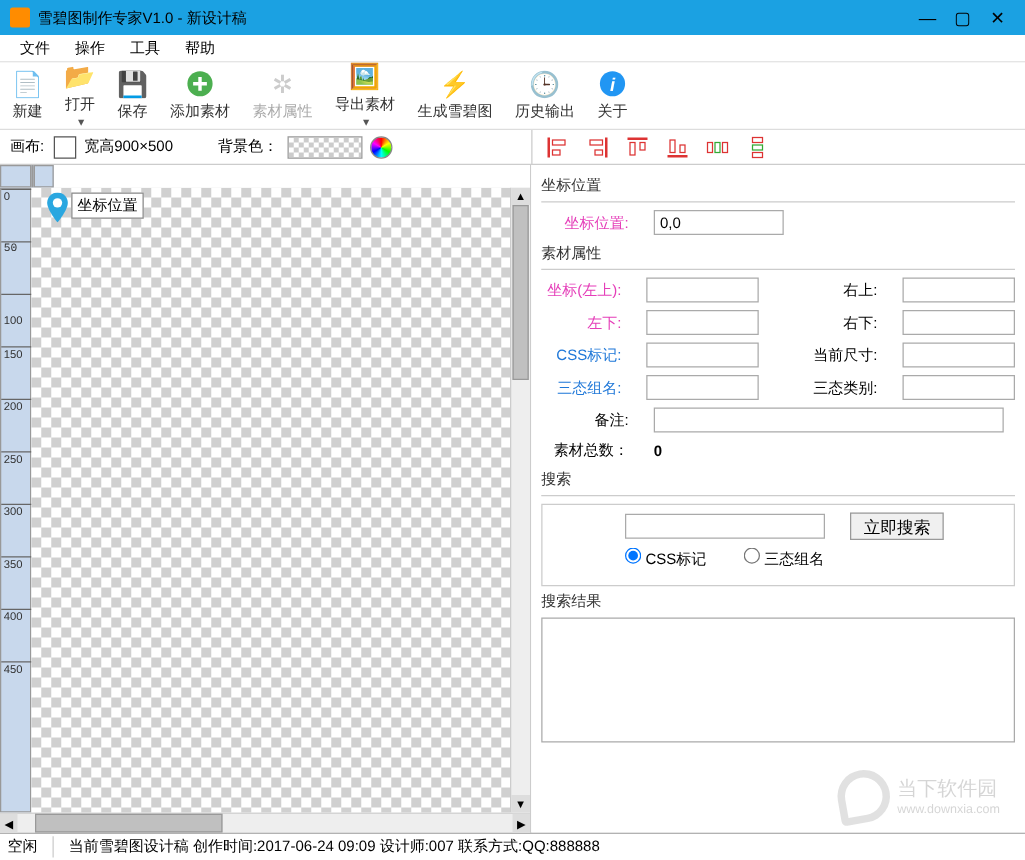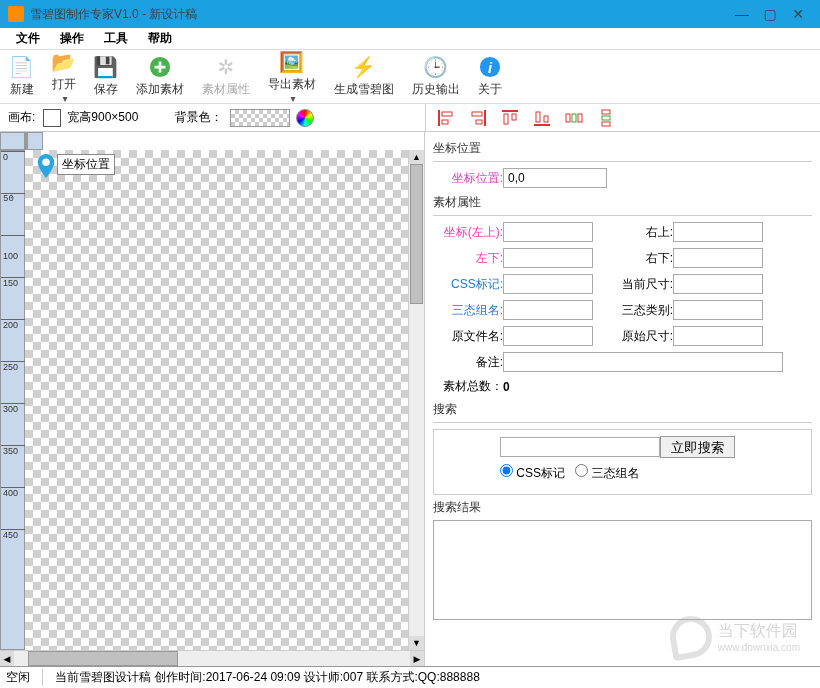--- a/index.html
+++ b/index.html
@@ -1,21 +1,21 @@
 <!DOCTYPE html>
 <html><head>
 <meta charset="utf-8">
 <style>
 * { box-sizing: border-box; margin: 0; padding: 0; }
 body { font-family: "Microsoft YaHei", sans-serif; font-size: 12px; background: #f0f0f0; width: 820px; height: 688px; overflow: hidden; position: relative; }
-.titlebar { background: #1ba1e2; color: #404040; height: 28px; display: flex; align-items: center; padding: 0 8px; }
+.titlebar { background: #1ba1e2; color: #000000; height: 28px; display: flex; align-items: center; padding: 0 8px; }
 .titlebar .icon { width: 16px; height: 16px; background: #ff8c00; margin-right: 6px; border-radius: 2px; }
 .titlebar .title { flex: 1; font-size: 12px; }
 .titlebar .win-btn { width: 28px; text-align: center; font-size: 14px; cursor: pointer; }
-.menubar { background: #fff; height: 22px; display: flex; align-items: center; padding: 0 6px; border-bottom: 1px solid #ddd; font-weight: bold; }
+.menubar { background: #fff; height: 22px; display: flex; align-items: center; padding: 0 6px; border-bottom: 1px solid #ddd; }
 .menubar .menu-item { padding: 2px 10px; cursor: pointer; }
 .toolbar { background: #fff; height: 54px; display: flex; align-items: center; padding: 4px 10px; border-bottom: 1px solid #ddd; }
 .toolbar .tbtn { display: flex; flex-direction: column; align-items: center; margin-right: 18px; cursor: pointer; font-size: 12px; color: #333; }
 .toolbar .tbtn .ticon { width: 24px; height: 24px; margin-bottom: 2px; display: flex; align-items: center; justify-content: center; font-size: 20px; }
 .toolbar .dropdown-arrow { font-size: 10px; color: #555; margin-left: 2px; }
 .optionsbar { background: #fff; height: 28px; display: flex; align-items: center; padding: 0 8px; border-bottom: 1px solid #ccc; gap: 6px; }
 .optionsbar .opt-label { margin-right: 2px; }
 .optionsbar .checker-btn { width: 60px; height: 18px; border: 1px solid #999; background: repeating-conic-gradient(#ccc 0% 25%, #fff 0% 50%) 0 0/8px 8px; }
 .optionsbar .color-btn { width: 18px; height: 18px; border-radius: 50%; background: conic-gradient(red,yellow,lime,cyan,blue,magenta,red); border: 1px solid #888; }
 .optionsbar .sq-btn { width: 18px; height: 18px; border: 1px solid #555; display: inline-block; }
@@ -37,21 +37,21 @@
 .scrollbar-v .arrow { height: 14px; background: #ddd; text-align: center; font-size: 9px; line-height: 14px; }
 .scrollbar-h { height: 16px; background: #eee; border-top: 1px solid #ccc; display: flex; }
 .scrollbar-h .thumb { margin-left: 14px; width: 150px; background: #c0c0c0; border: 1px solid #999; }
 .scrollbar-h .arrow { width: 14px; background: #ddd; text-align: center; font-size: 9px; line-height: 16px; }
 .pin { position: absolute; top: 4px; left: 12px; display: flex; align-items: flex-start; }
 .pin svg { width: 18px; height: 24px; }
 .pin-label { background: #fff; border: 1px solid #888; font-size: 12px; padding: 1px 4px; margin-left: 2px; }
 .props-area { flex: 1; overflow-y: auto; padding: 4px 8px; background: #fff; }
 .panel-title { font-size: 12px; color: #333; margin: 4px 0; }
 .panel-hr { border: none; border-top: 1px solid #ccc; margin-bottom: 6px; }
-.form-row { display: flex; align-items: center; margin-bottom: 6px; gap: 0; }
+.form-row { display: flex; align-items: center; margin-bottom: 6px; gap: 20px; }
 .form-row .lbl { width: 70px; text-align: right; font-size: 12px; }
 .form-row .lbl.pink { color: #e53eb9; }
 .form-row .lbl.blue { color: #2078d8; }
 .form-row input[type=text] { border: 1px solid #aaa; height: 20px; padding: 0 4px; font-size: 12px; }
 .form-row .w110 { width: 104px; }
 .form-row .w90 { width: 90px; }
 .form-row .lbl2 { width: 60px; text-align: right; margin-left: 20px; }
 .search-panel { border: 1px solid #ccc; padding: 6px; margin-top: 6px; }
 .search-btn { border: 1px solid #999; background: #f0f0f0; padding: 2px 10px; cursor: pointer; height: 22px; }
 .result-box { border: 1px solid #aaa; height: 100px; margin-top: 4px; background: #fff; }
@@ -258,26 +258,20 @@
       <span class="lbl2">当前尺寸:</span>
       <input type="text" class="w90" style="">
     </div>
     <div class="form-row">
       <span class="lbl blue">三态组名:</span>
       <input type="text" class="w90" style="">
       <span class="lbl2">三态类别:</span>
       <input type="text" class="w90" style="">
     </div>
     <div class="form-row">
-      <span class="lbl">原文件名:</span>
-      <input type="text" class="w90" style="">
-      <span class="lbl2">原始尺寸:</span>
-      <input type="text" class="w90" style="">
-    </div>
-    <div class="form-row">
       <span class="lbl">备注:</span>
       <input type="text" style="width: 280px;">
     </div>
     <div class="form-row">
       <span class="lbl">素材总数：</span>
       <b>0</b>
     </div>
 
     <div class="panel-title">搜索</div>
     <hr class="panel-hr">

